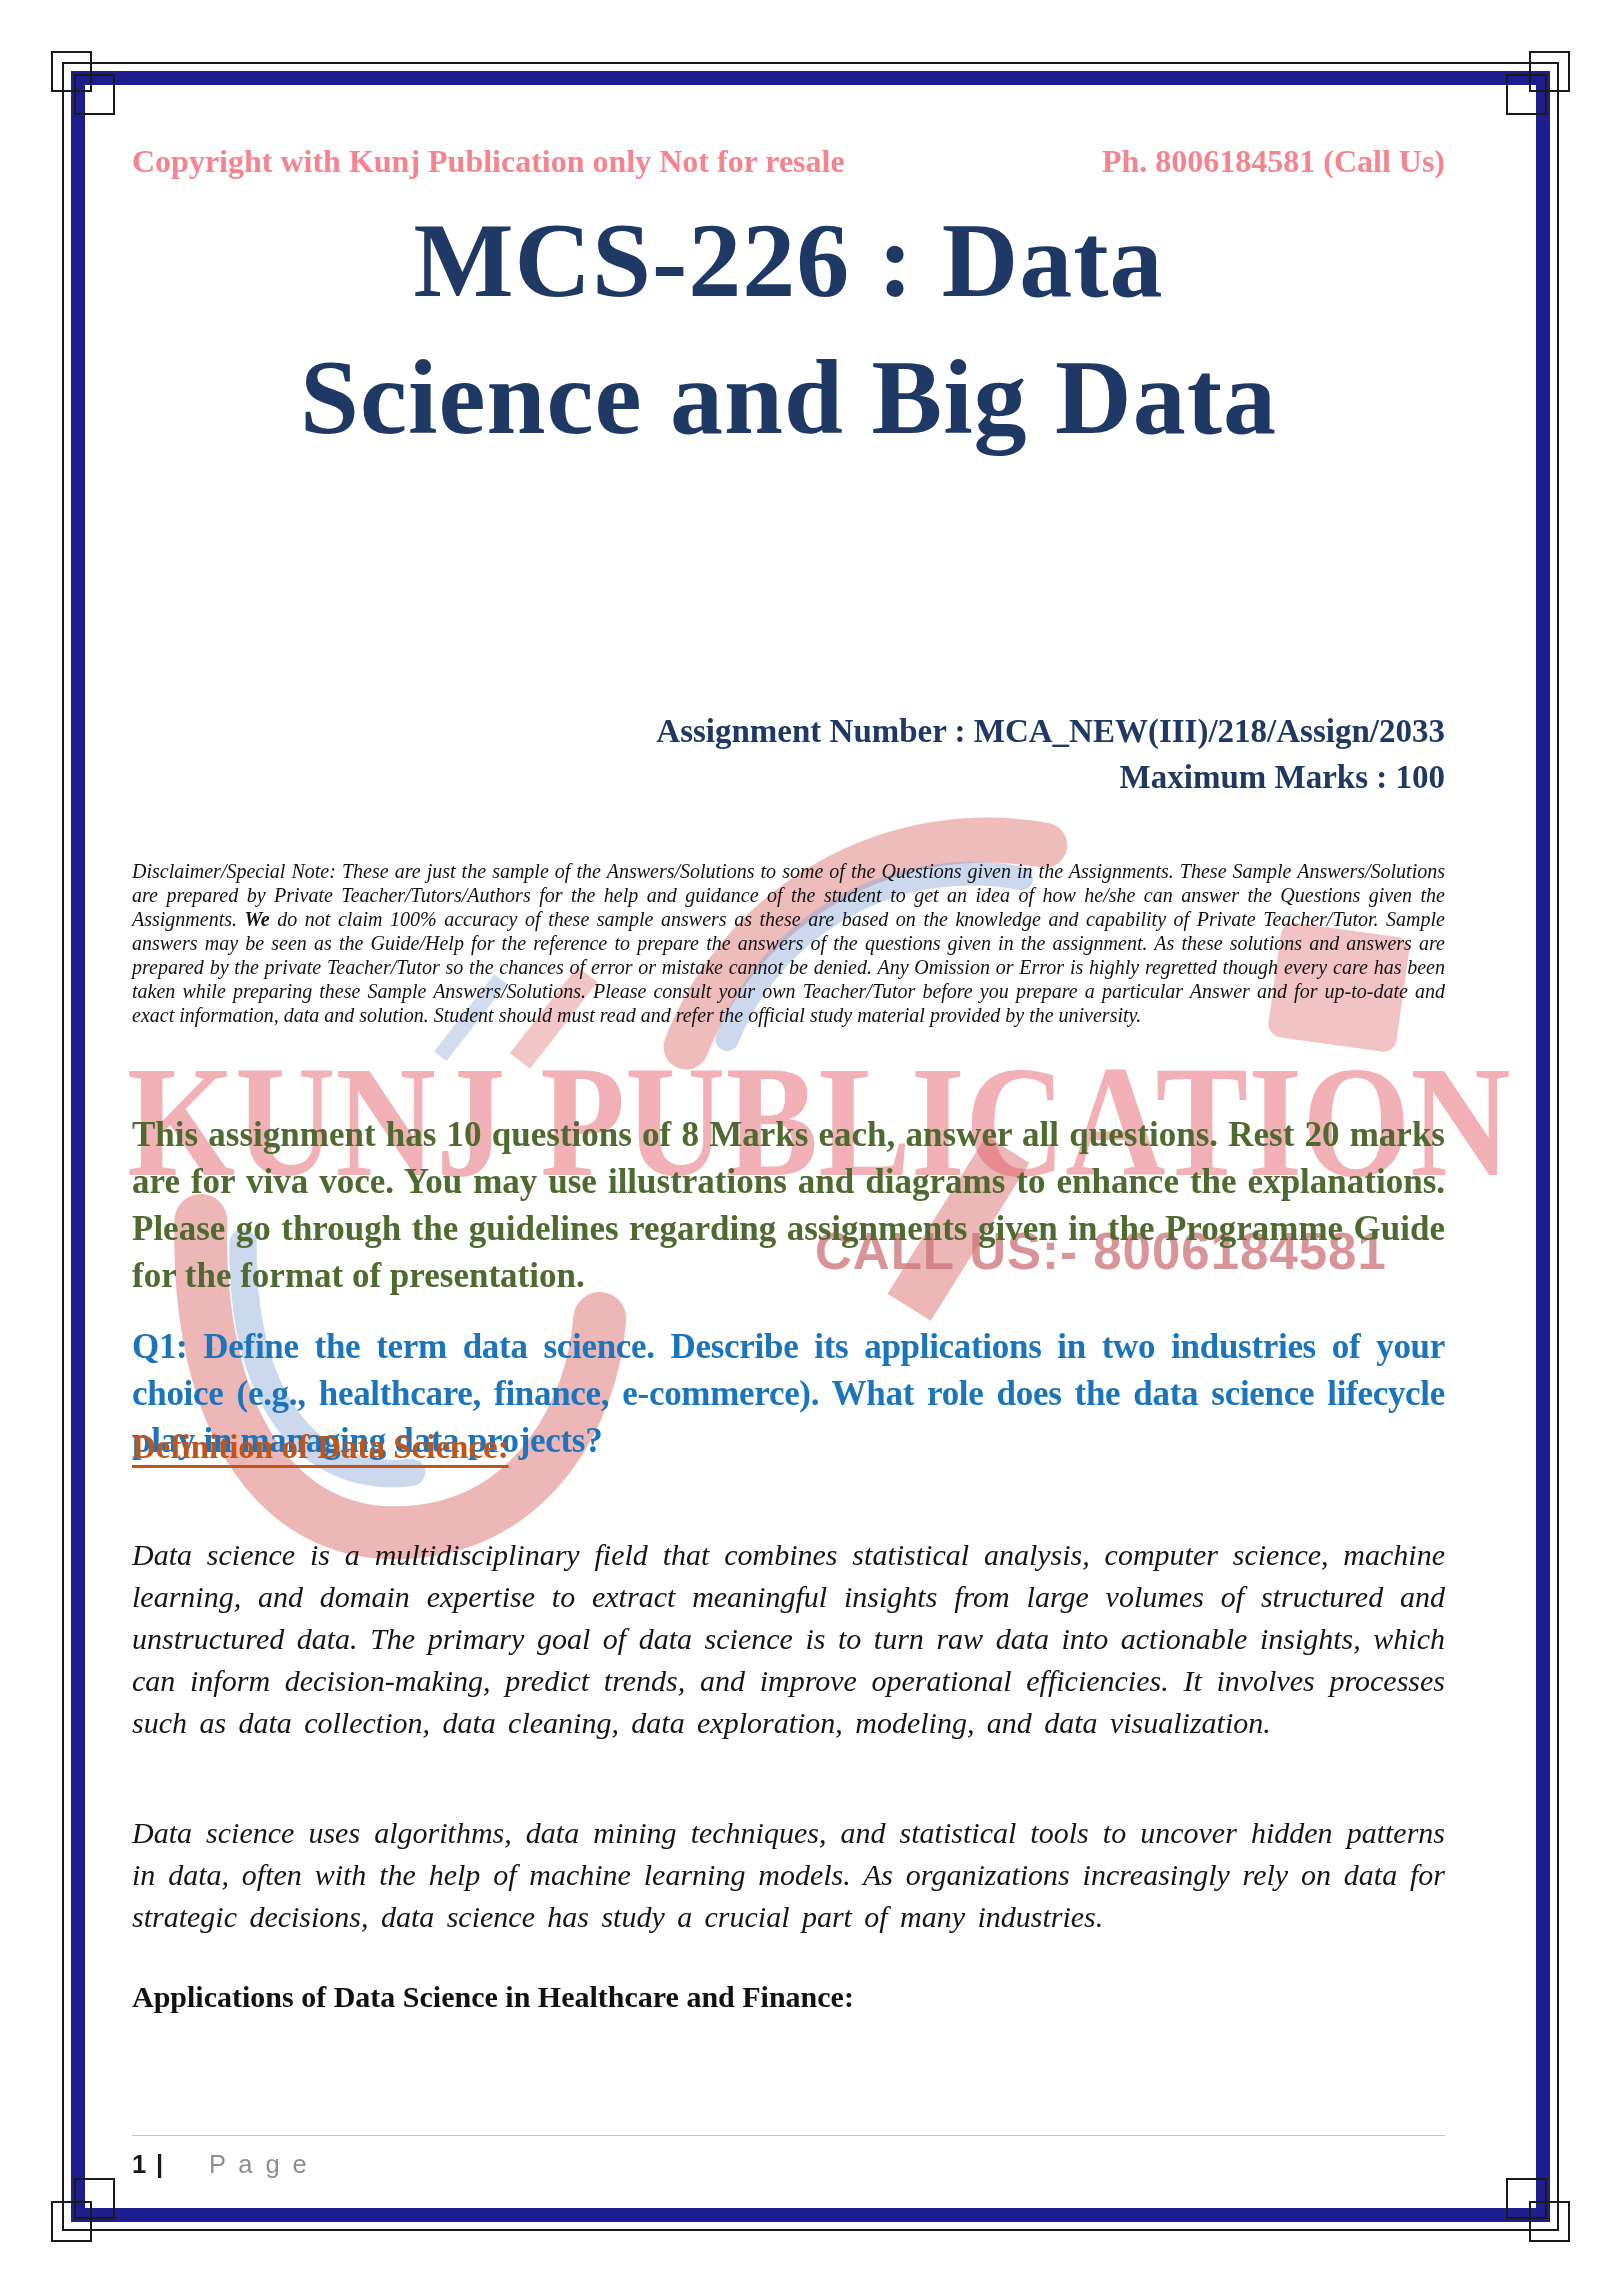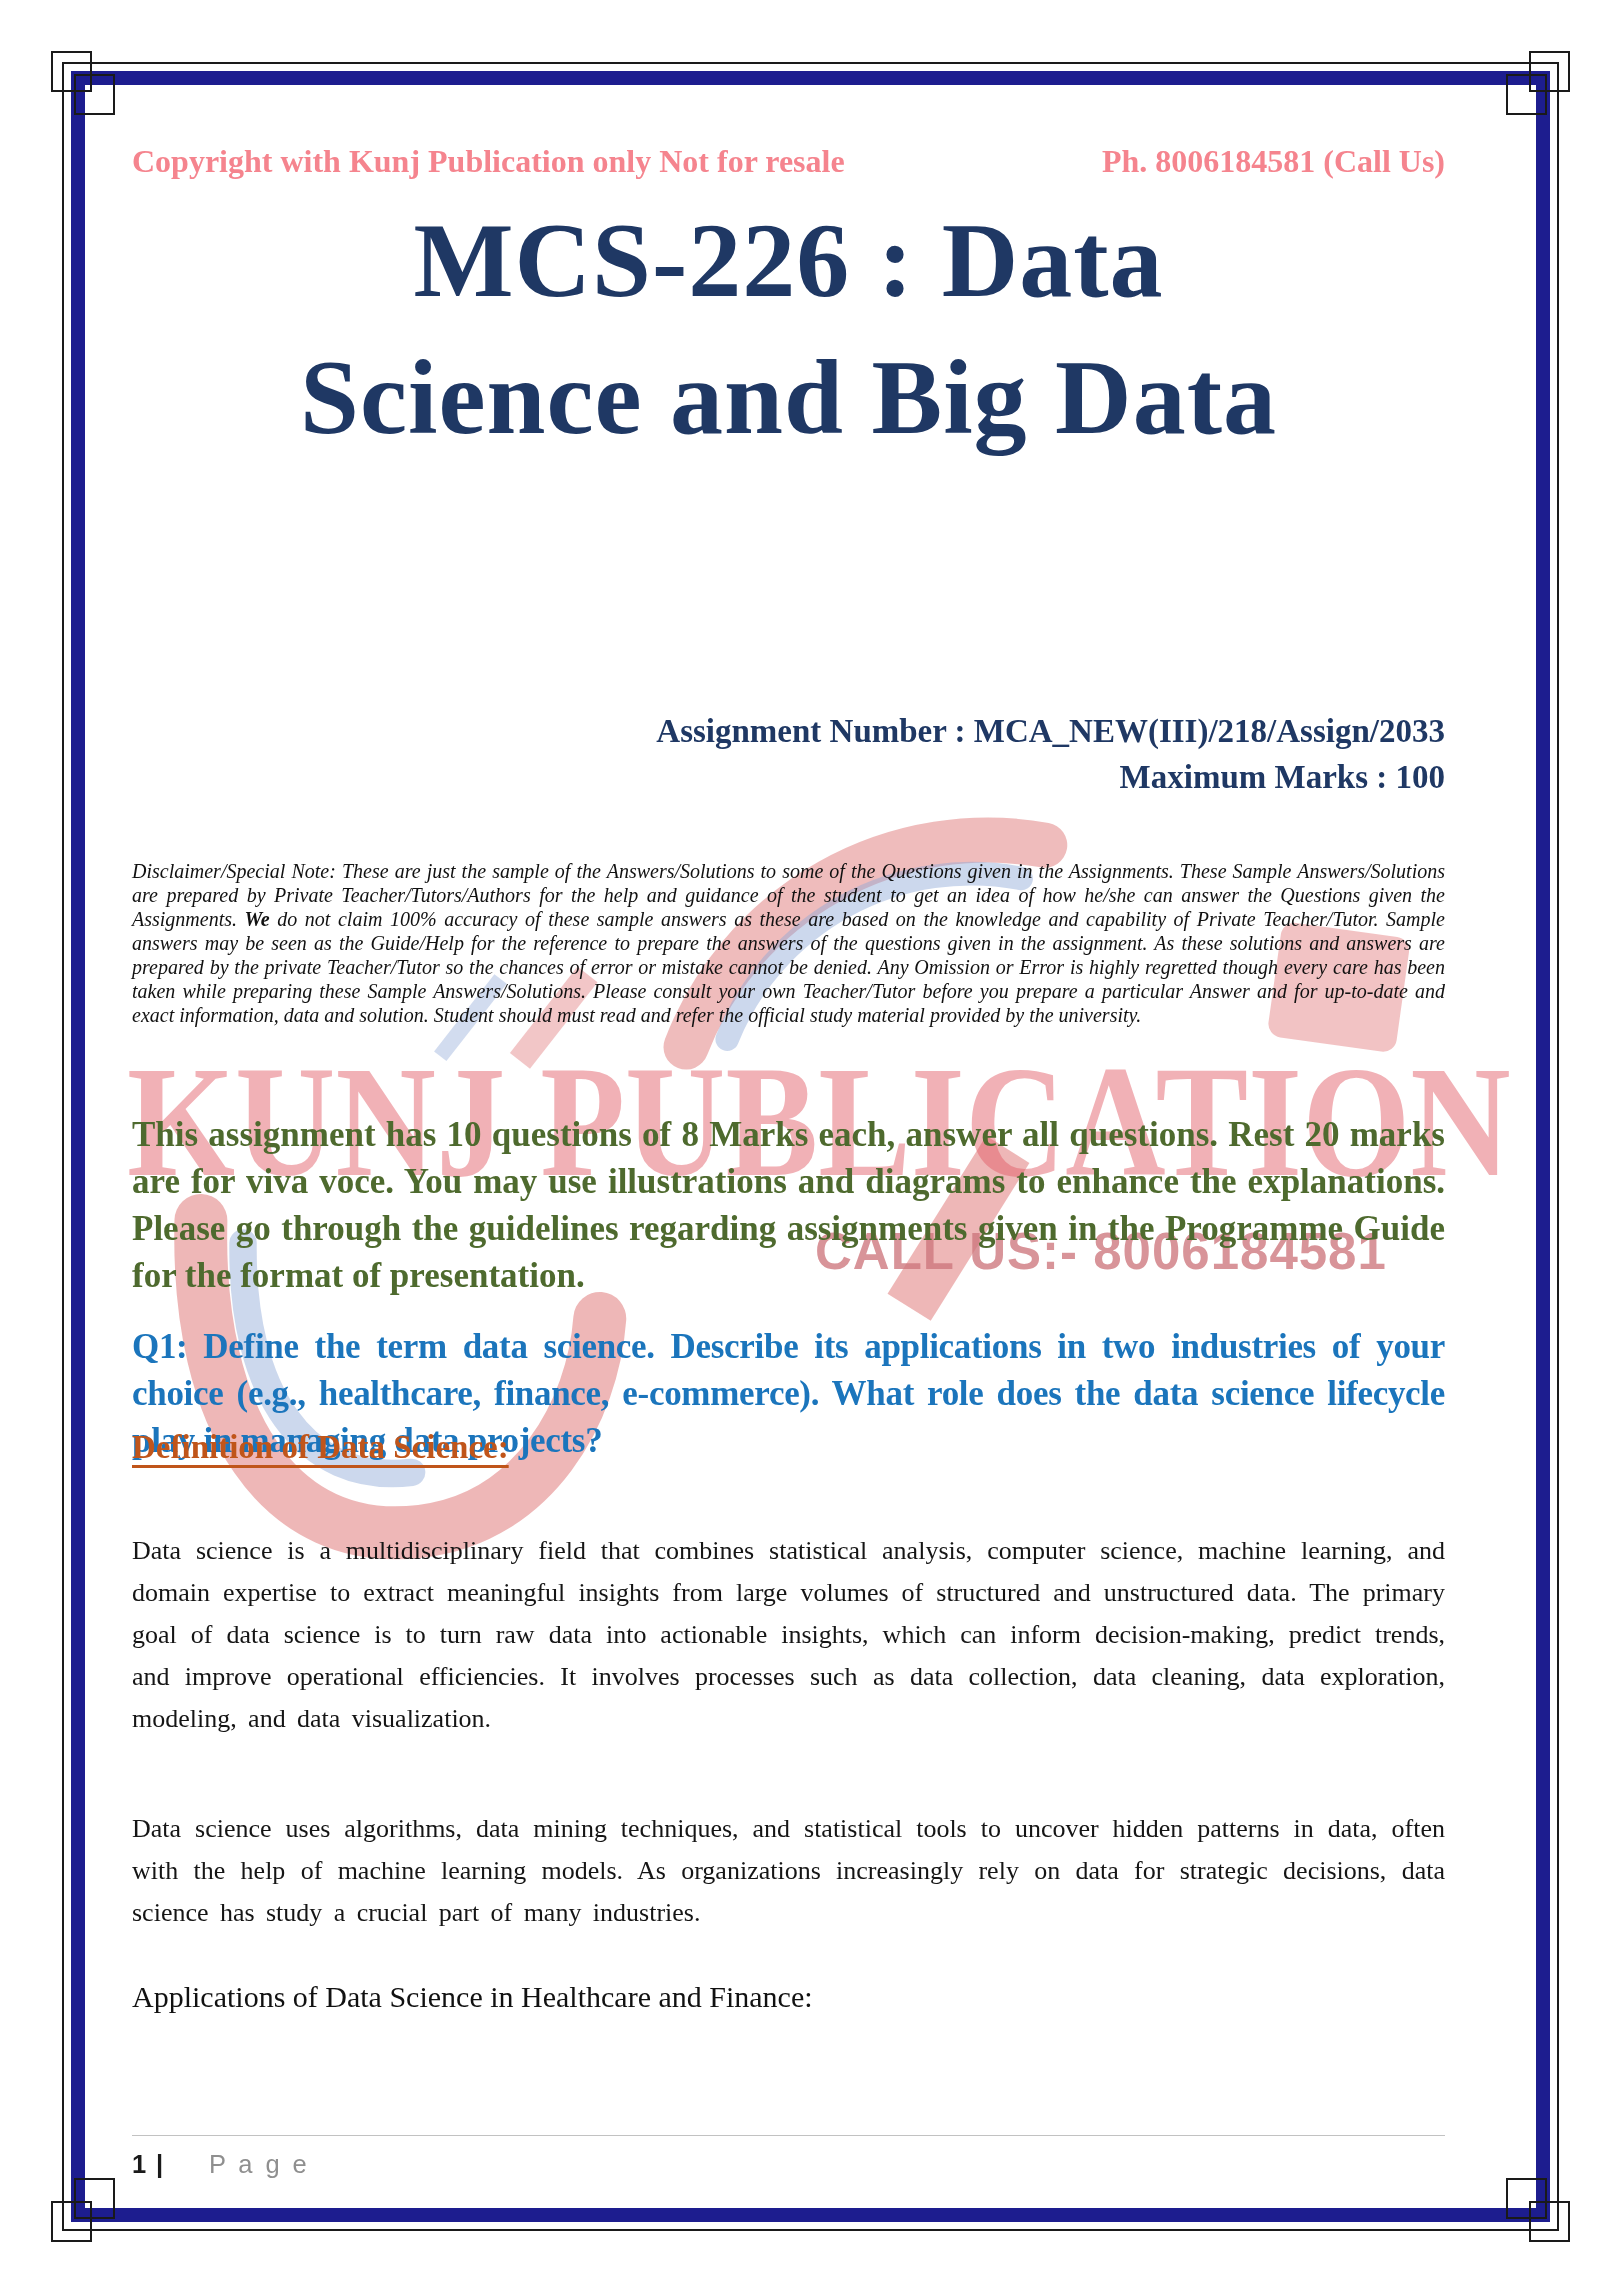--- a/index.html
+++ b/index.html
@@ -77,28 +77,28 @@
     text-align:justify; color:#1b75bc; letter-spacing:-0.3px;
   }
   .h-definition{
     position:absolute; top:1429px; left:0;
     font-weight:bold; font-size:33px; color:#c0551a;
     text-decoration:underline; text-decoration-thickness:3.4px;
     text-underline-offset:6.9px;
   }
   .body-para{
     position:absolute; left:0; width:1313px;
-    font-size:26px; line-height:42px; word-spacing:4.9px;
-    text-align:justify; color:#151515;
+    font-size:30px; line-height:42px; word-spacing:4.9px;
+    text-align:justify; color:#151515;font-style:italic;
   }
   .p1{top:1504px;}
   .p2{top:1782px;}
   .h-applications{
     position:absolute; top:1980px; left:0;
-    font-weight:normal; font-size:30px; color:#111;
+    font-weight:bold; font-size:30px; color:#111;
   }
   .footer-rule{
     position:absolute; top:2135px; left:0; width:1313px;
     border-top:1.5px solid #c2c2c2;
   }
   .footer-text{
     position:absolute; top:2150px; left:0;
     font-family:"Liberation Sans", sans-serif; font-size:25.5px;
     display:flex; align-items:baseline; gap:9.8px;
   }

